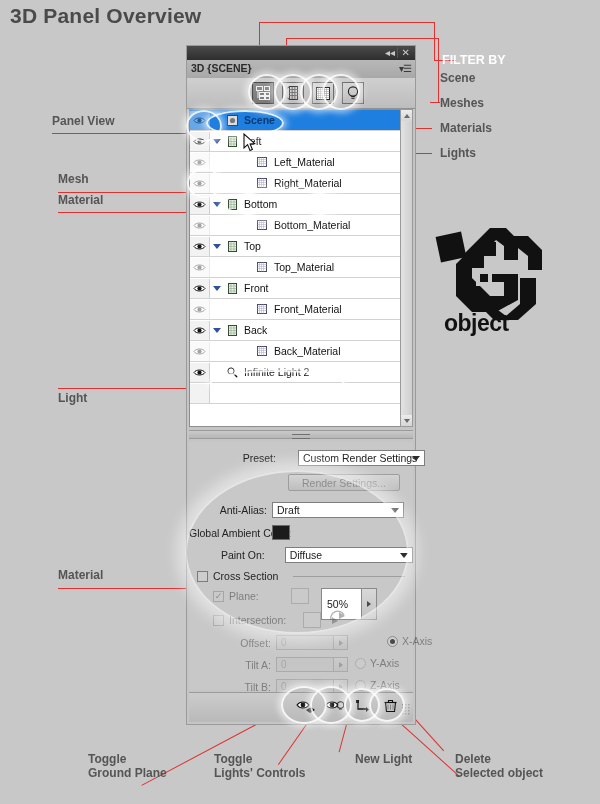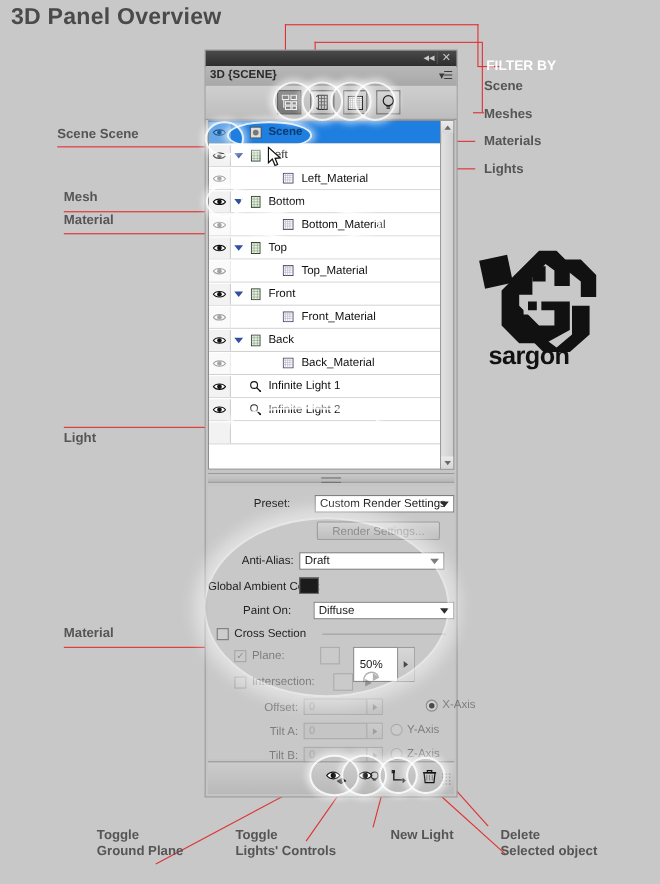--- a/index.html
+++ b/index.html
@@ -288,21 +288,21 @@
 <div class="abs diag" style="left:352px;top:706px;width:48px;transform:rotate(105deg);"></div>
 <div class="abs diag" style="left:382px;top:706px;width:105px;transform:rotate(42deg);"></div>
 <div class="abs diag" style="left:404px;top:706px;width:60px;transform:rotate(48deg);"></div>
 
 <div class="abs anno" style="left:442px;top:53px;color:#fff;font-size:12.5px;">FILTER BY</div>
 <div class="abs anno" style="left:440px;top:71px;">Scene</div>
 <div class="abs anno" style="left:440px;top:96px;">Meshes</div>
 <div class="abs anno" style="left:440px;top:121px;">Materials</div>
 <div class="abs anno" style="left:440px;top:146px;">Lights</div>
 
-<div class="abs anno" style="left:52px;top:114px;">Scene Scene</div>
+<div class="abs anno" style="left:52px;top:114px;">Panel View</div>
 <div class="abs anno" style="left:58px;top:172px;">Mesh</div>
 <div class="abs anno" style="left:58px;top:193px;">Material</div>
 <div class="abs anno" style="left:58px;top:391px;">Light</div>
 <div class="abs anno" style="left:58px;top:568px;">Material</div>
 
 <div class="abs anno" style="left:88px;top:752px;">Toggle
 Ground Plane</div>
 <div class="abs anno" style="left:214px;top:752px;">Toggle
 Lights' Controls</div>
 <div class="abs anno" style="left:355px;top:752px;">New Light</div>
@@ -315,21 +315,21 @@
       <rect x="6" y="18" width="26" height="26" transform="rotate(-12 19 31)"></rect>
       <path d="M30 40 L58 12 L74 12 L86 24 L86 44 L72 44 L72 30 L64 24 L52 36 L52 52 L38 52 Z"></path>
       <path d="M24 48 L46 26 L64 26 L64 40 L52 40 L52 34 L40 46 L40 62 L58 80 L72 80 L72 66 L60 66 L60 58 L86 58 L86 84 L64 96 L40 96 L24 80 Z"></path>
       <path d="M74 20 L96 20 L110 34 L110 54 L96 54 L96 40 L86 32 L74 32 Z"></path>
       <path d="M88 62 L104 62 L104 88 L86 104 L62 104 L52 94 L66 94 L74 100 L88 88 Z"></path>
       <path d="M44 54 L60 54 L60 70 L44 70 Z" fill="#c8c8c8"></path>
       <path d="M48 58 L56 58 L56 66 L48 66 Z"></path>
     </g>
   </svg>
 </div>
-<div class="abs" id="logo-text">sargon</div>
+<div class="abs" id="logo-text">object</div>
 
 <div id="panel" class="abs">
 
   <div id="panel-topbar">
     <span class="tb-btn" id="tb-collapse">◂◂</span>
     <span id="tb-sep"></span>
     <span class="tb-btn" id="tb-close">✕</span>
   </div>
 
   <div id="panel-tabbar">
@@ -422,20 +422,36 @@
         </div>
         <div class="twisty"></div>
         <div class="objicon">
           <svg width="10" height="10" viewBox="0 0 10 10">
             <rect x="0.5" y="0.5" width="9" height="9" fill="#fff" stroke="#4a4a6a"></rect>
             <path d="M.5 2.5h9M.5 4.5h9M.5 6.5h9M2.5 .5v9M4.5 .5v9M6.5 .5v9" stroke="#a8a8c0" stroke-width=".5"></path>
           </svg>
         </div>
         <div class="rowlabel">Left_Material</div>
       </div>
+      <div class="row indent">
+        <div class="eye off">
+          <svg width="13" height="9" viewBox="0 0 13 9">
+            <path d="M1 4.5 C3 1.2, 10 1.2, 12 4.5 C10 7.8, 3 7.8, 1 4.5 Z" fill="#fff" stroke="#111" stroke-width="1"></path>
+            <circle cx="6.5" cy="4.5" r="2.1" fill="#111"></circle>
+          </svg>
+        </div>
+        <div class="twisty"></div>
+        <div class="objicon">
+          <svg width="10" height="10" viewBox="0 0 10 10">
+            <rect x="0.5" y="0.5" width="9" height="9" fill="#fff" stroke="#4a4a6a"></rect>
+            <path d="M.5 2.5h9M.5 4.5h9M.5 6.5h9M2.5 .5v9M4.5 .5v9M6.5 .5v9" stroke="#a8a8c0" stroke-width=".5"></path>
+          </svg>
+        </div>
+        <div class="rowlabel">Right_Material</div>
+      </div>
       <div class="row">
         <div class="eye">
           <svg width="13" height="9" viewBox="0 0 13 9">
             <path d="M1 4.5 C3 1.2, 10 1.2, 12 4.5 C10 7.8, 3 7.8, 1 4.5 Z" fill="#fff" stroke="#111" stroke-width="1"></path>
             <circle cx="6.5" cy="4.5" r="2.1" fill="#111"></circle>
           </svg>
         </div>
         <div class="twisty">
           <i></i>
         </div>
@@ -573,37 +589,20 @@
           </svg>
         </div>
         <div class="twisty"></div>
         <div class="objicon">
           <svg width="11" height="11" viewBox="0 0 11 11">
             <circle cx="4" cy="4" r="3.1" fill="#fff" stroke="#111" stroke-width="1"></circle>
             <path d="M6.2 6.2 L10 10" stroke="#111" stroke-width="1.2"></path>
             <path d="M8.5 9.8 L10.4 10.4 L9.8 8.5 Z" fill="#111"></path>
           </svg>
         </div>
-        <div class="rowlabel">Infinite Light 1</div>
-      </div>
-      <div class="row">
-        <div class="eye">
-          <svg width="13" height="9" viewBox="0 0 13 9">
-            <path d="M1 4.5 C3 1.2, 10 1.2, 12 4.5 C10 7.8, 3 7.8, 1 4.5 Z" fill="#fff" stroke="#111" stroke-width="1"></path>
-            <circle cx="6.5" cy="4.5" r="2.1" fill="#111"></circle>
-          </svg>
-        </div>
-        <div class="twisty"></div>
-        <div class="objicon">
-          <svg width="11" height="11" viewBox="0 0 11 11">
-            <circle cx="4" cy="4" r="3.1" fill="#fff" stroke="#111" stroke-width="1"></circle>
-            <path d="M6.2 6.2 L10 10" stroke="#111" stroke-width="1.2"></path>
-            <path d="M8.5 9.8 L10.4 10.4 L9.8 8.5 Z" fill="#111"></path>
-          </svg>
-        </div>
         <div class="rowlabel">Infinite Light 2</div>
       </div>
       <div class="row">
         <div class="eye"></div>
         <div class="twisty"></div>
       </div>
     </div>
 
   <div id="tree-scroll">
     <div class="sb-arrow up">
@@ -611,21 +610,21 @@
       </div>
     <div class="sb-arrow down">
         <i></i>
       </div>
   </div>
 
   <div id="grip"></div>
 
   <div id="settings">
 
-    <div class="srow" style="left:0;top:8px;width:224px;justify-content:center;">
+    <div class="srow" style="left:12px;top:8px;width:224px;justify-content:center;">
       <span class="slabel" style="width:78px;">Preset:</span>
       <div class="combo" style="width:132px;margin-left:22px;">
         <span>Custom Render Settings</span>
         <span class="arw"></span>
       </div>
     </div>
 
     <div class="btn-disabled" style="position:absolute;left:99px;top:32px;width:112px;">Render Settings...</div>
 
     <div class="srow" style="left:0;top:60px;width:224px;">

